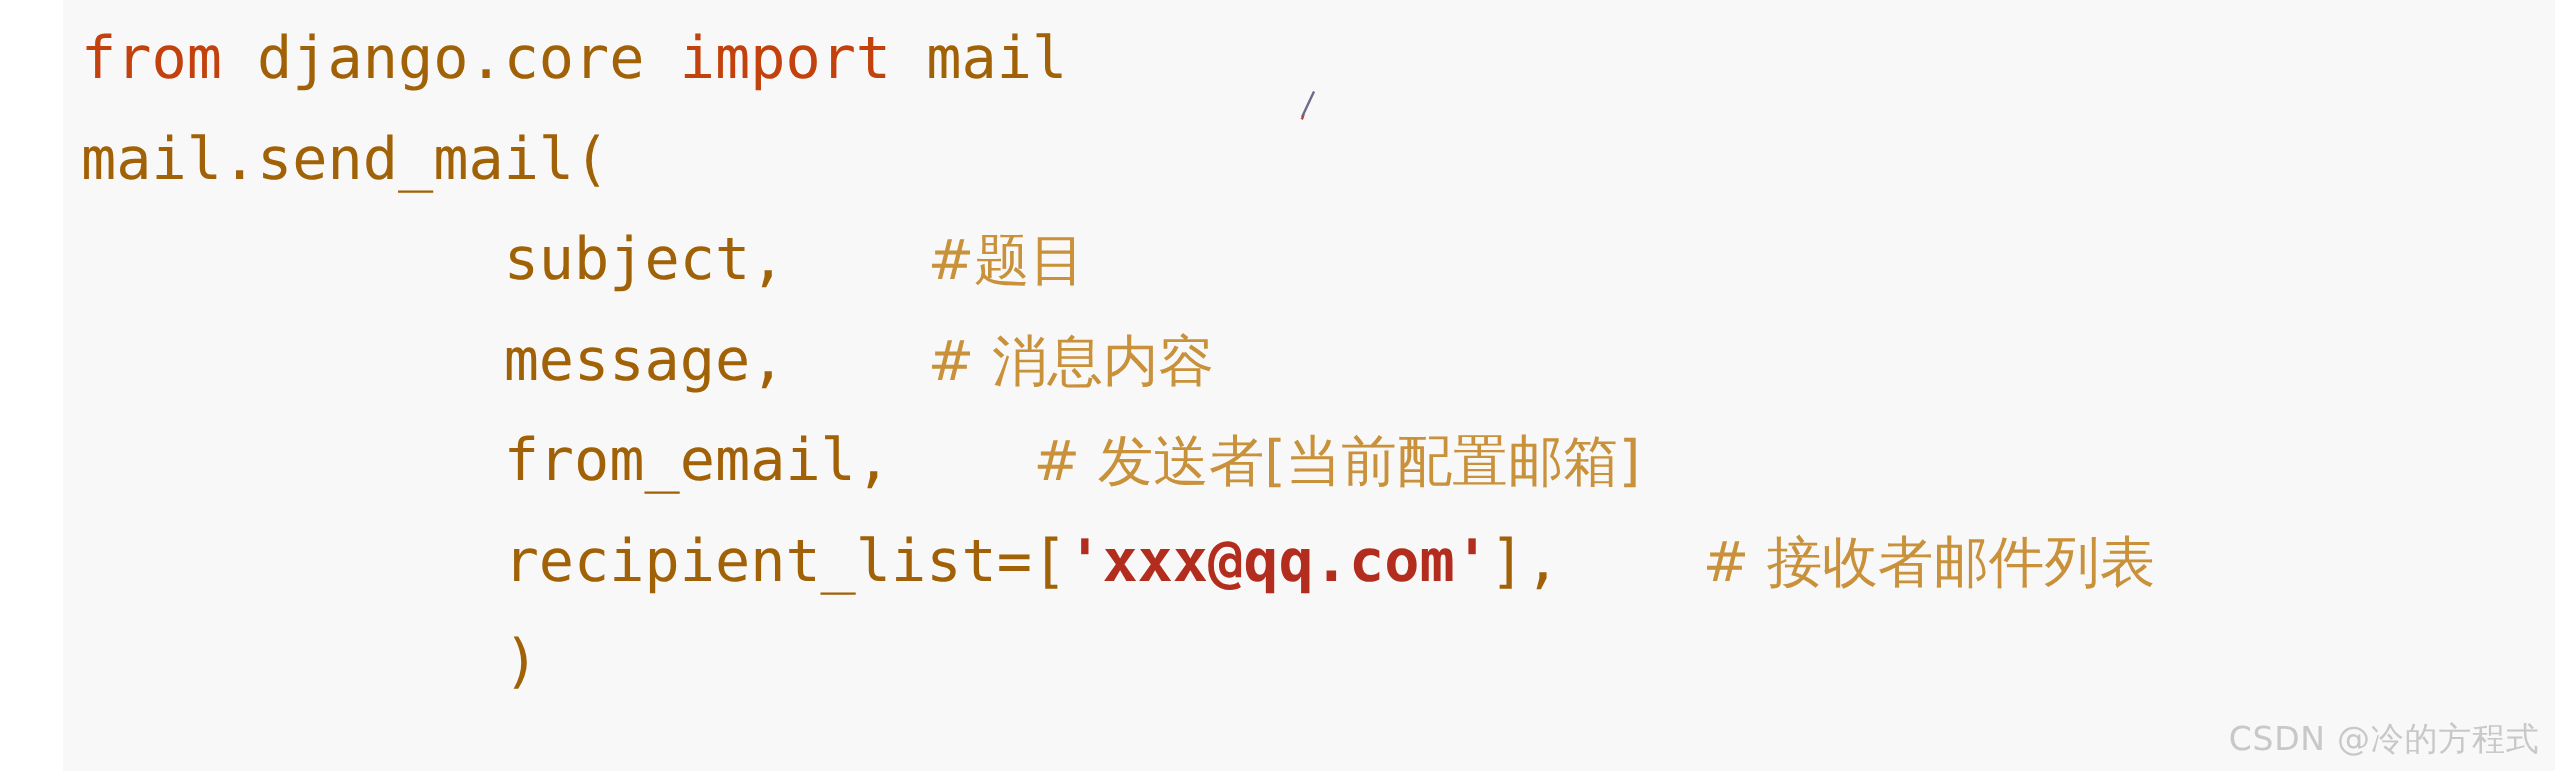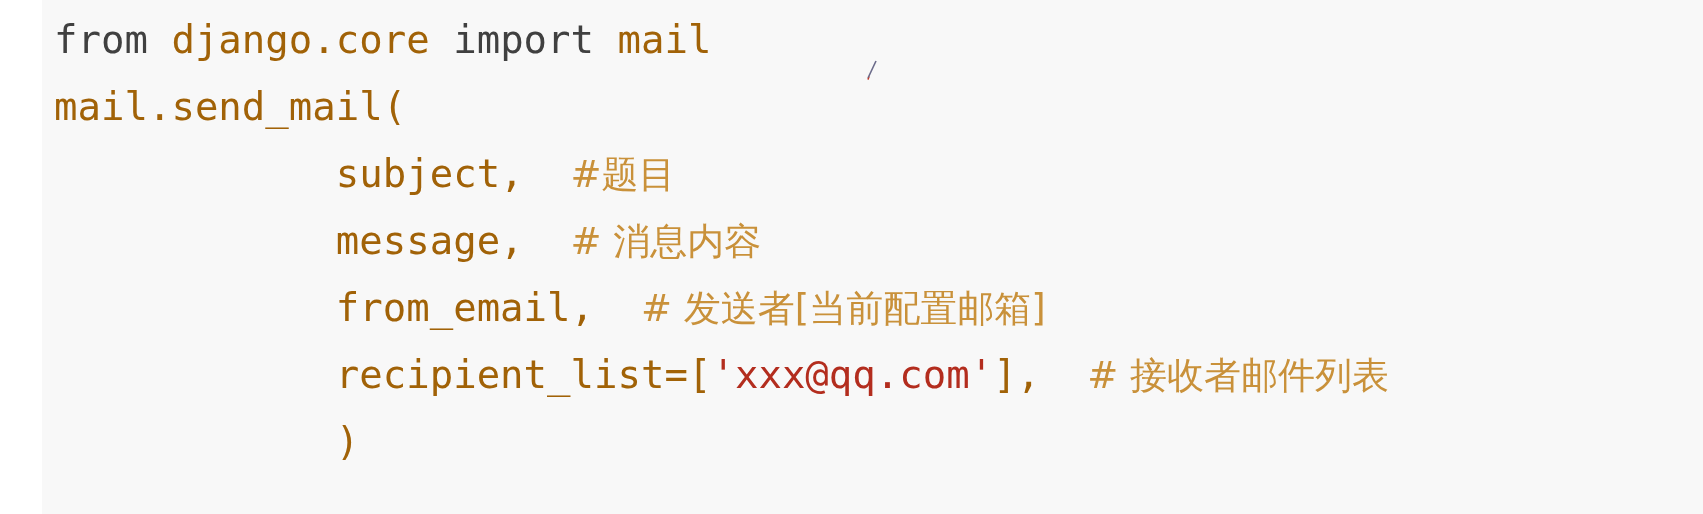--- a/index.html
+++ b/index.html
@@ -38,24 +38,24 @@
     white-space: pre;
     color: #24292e;
     letter-spacing: 0px;
     padding-left: 12px;
   }
   .line {
     white-space: pre;
     height: 67px;
     display: block;
   }
-  .tok-kw      { color: #404040; text-align: right; }
+  .tok-kw      { color: #c2410c; text-align: right; }
   .tok-plain   { color: #a16207; }
-  .tok-comment { color: #c9913a; }
-  .tok-str     { color: #b32d1e; }
+  .tok-comment { color: #c9913a; margin-left: 48px; }
+  .tok-str     { color: #b32d1e; font-weight: bold; }
   .cjk {
     font-family: "DejaVu Sans", sans-serif;
     font-size: 37px;
   }
   
   .cursor-mark {
     position: absolute;
     left: 865px;
     top: 58px;
     width: 14px;
@@ -80,14 +80,15 @@
 
   <div class="code-block">
     <div class="code-lines" id="code-lines"><span class="line"><span class="tok-kw">from</span><span class="tok-plain"> django.core </span><span class="tok-kw">import</span><span class="tok-plain"> mail</span></span><span class="line"><span class="tok-plain">mail.send_mail(</span></span><span class="line"><span class="tok-plain">            subject,  </span><span class="tok-comment cjk">#题目</span></span><span class="line"><span class="tok-plain">            message,  </span><span class="tok-comment cjk"># 消息内容</span></span><span class="line"><span class="tok-plain">            from_email,  </span><span class="tok-comment cjk"># 发送者[当前配置邮箱]</span></span><span class="line"><span class="tok-plain">            recipient_list=[</span><span class="tok-str">'xxx@qq.com'</span><span class="tok-plain">],  </span><span class="tok-comment cjk"># 接收者邮件列表</span></span><span class="line"><span class="tok-plain">            )</span></span></div>
   </div>
 
   <svg class="cursor-mark" viewBox="0 0 14 24" xmlns="http://www.w3.org/2000/svg">
     <path d="M3 20 L11 3" stroke="#6b6b8a" stroke-width="1.6" fill="none"></path>
     <path d="M2 21 L5 18 L3.6 22 Z" fill="#c0392b"></path>
   </svg>
 
+  <div class="watermark">CSDN @冷的方程式</div>
 
 </div>
 
 </body></html>

